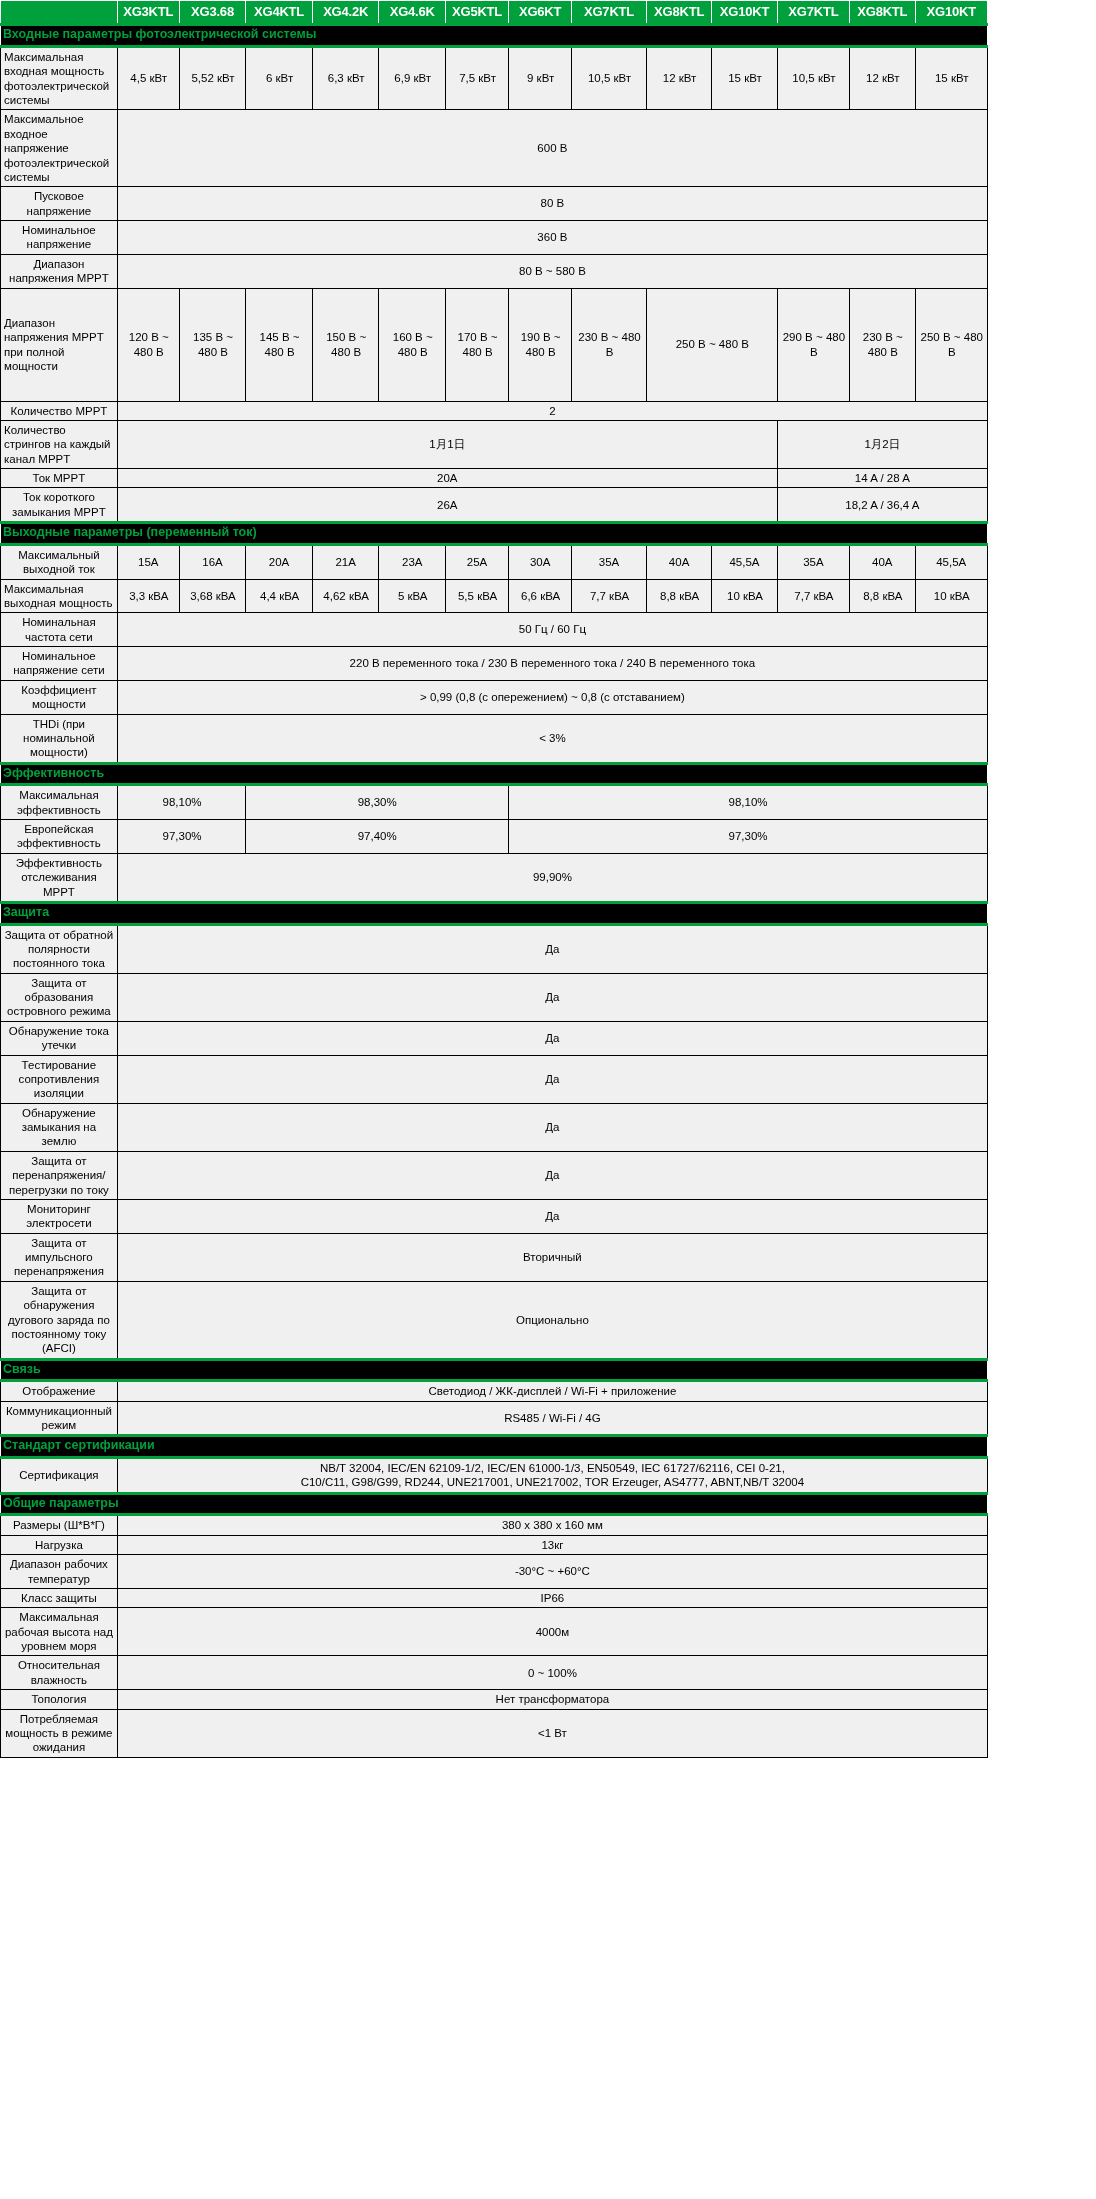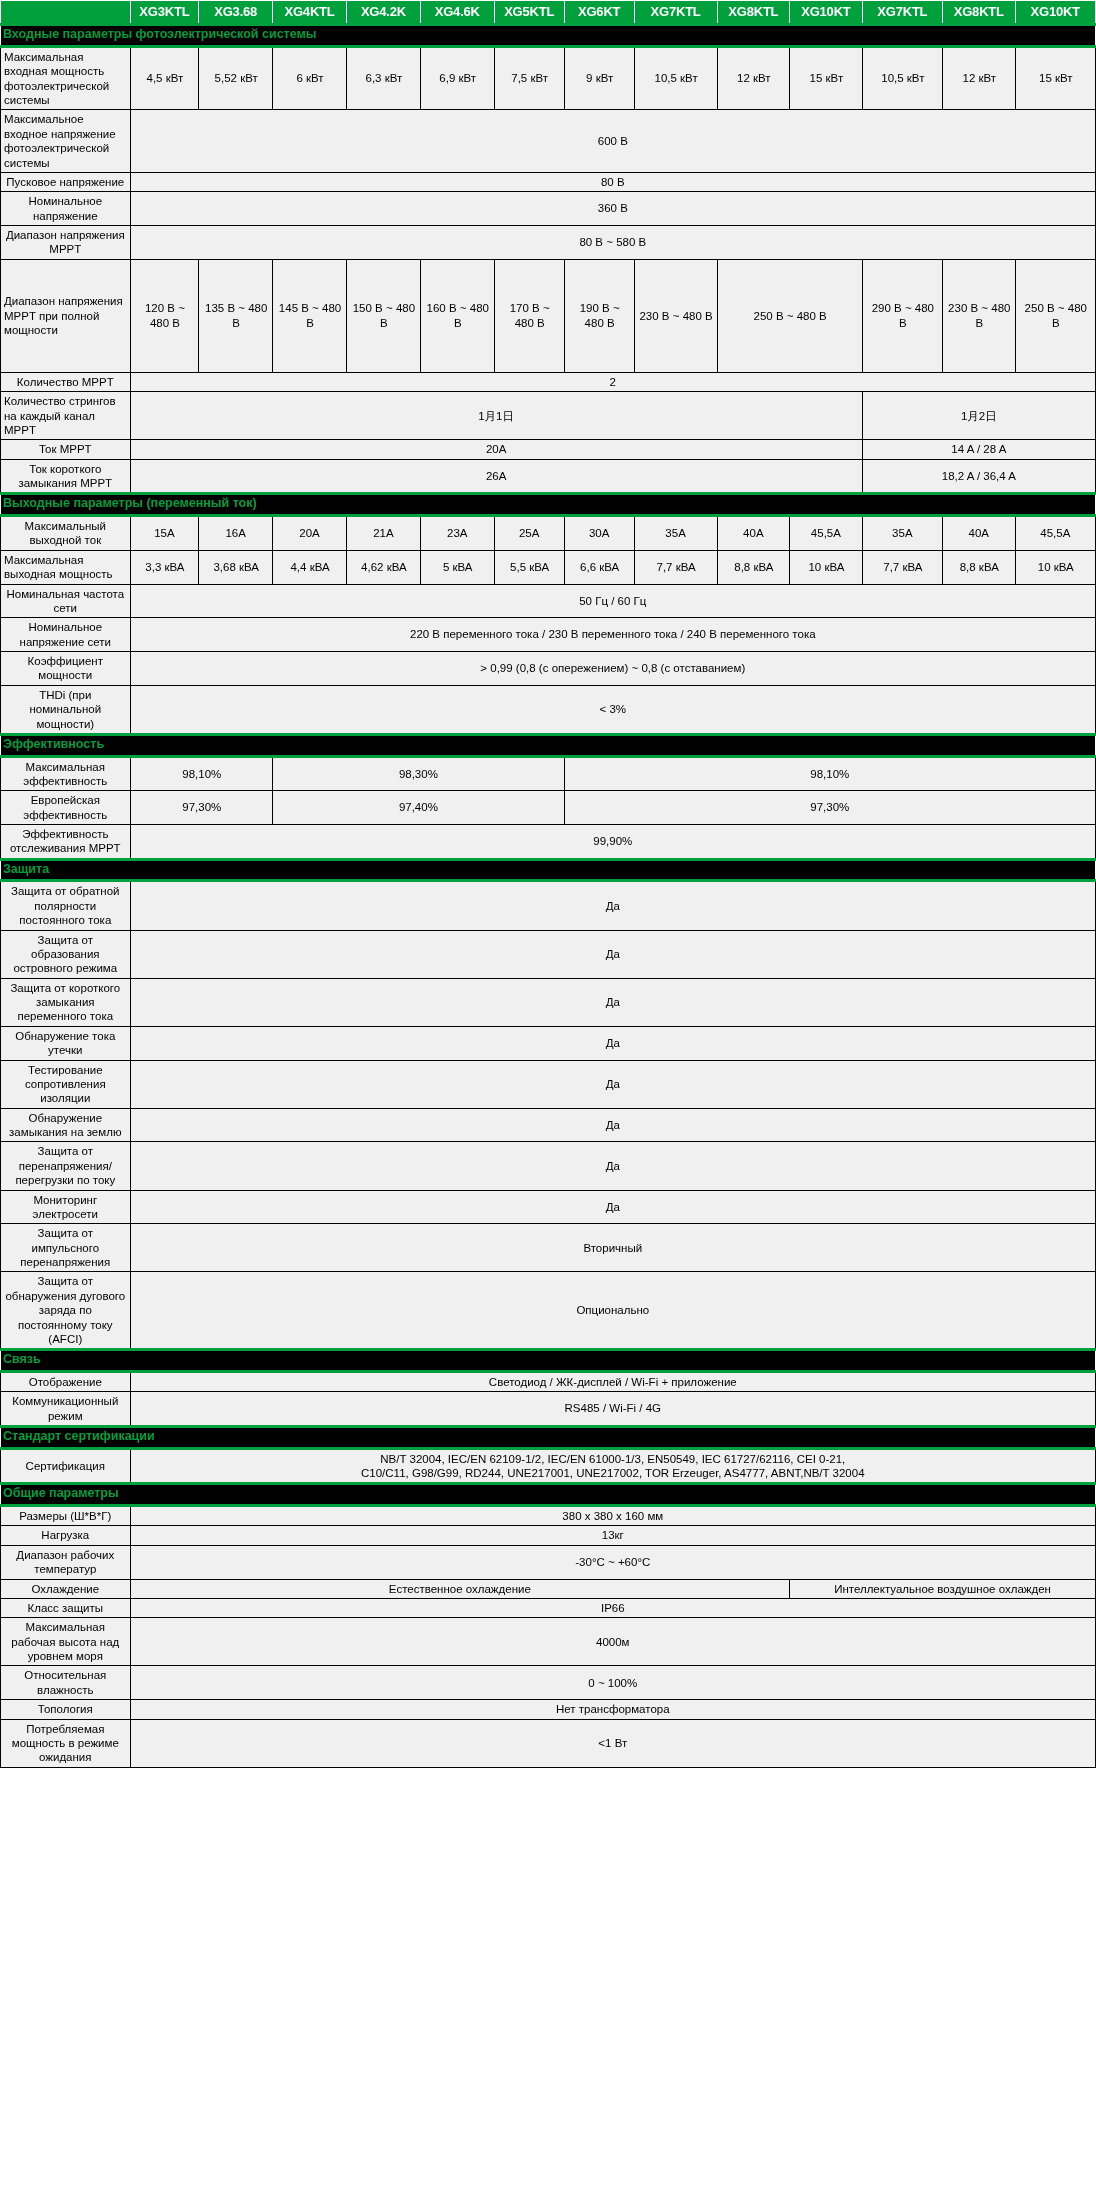--- a/index.html
+++ b/index.html
@@ -8,21 +8,21 @@
     padding: 0;
     background: #ffffff;
   }
   body {
     width: 1096px;
     font-family: "Liberation Sans", sans-serif;
     color: #000000;
     -webkit-font-smoothing: none;
   }
   table.spec {
-    width: 1096px;
+    width: 988px;
     border-collapse: collapse;
     table-layout: fixed;
     font-size: 11.5px;
   }
   table.spec td {
     border: 1px solid #000000;
     padding: 2px 3px;
     vertical-align: middle;
     text-align: center;
     background: #f0f0f0;
@@ -288,24 +288,20 @@
 
   <tr>
     <td class="lbl">Защита от обратной полярности постоянного тока</td>
     <td class="val" colspan="13">Да</td>
   </tr>
   <tr>
     <td class="lbl">Защита от образования островного режима</td>
     <td class="val" colspan="13">Да</td>
   </tr>
   <tr>
-    <td class="lbl">Защита от короткого замыкания переменного тока</td>
-    <td class="val" colspan="13">Да</td>
-  </tr>
-  <tr>
     <td class="lbl">Обнаружение тока утечки</td>
     <td class="val" colspan="13">Да</td>
   </tr>
   <tr>
     <td class="lbl">Тестирование сопротивления изоляции</td>
     <td class="val" colspan="13">Да</td>
   </tr>
   <tr>
     <td class="lbl">Обнаружение замыкания на землю</td>
     <td class="val" colspan="13">Да</td>
@@ -362,25 +358,20 @@
   </tr>
   <tr>
     <td class="lbl">Нагрузка</td>
     <td class="val" colspan="13">13кг</td>
   </tr>
   <tr>
     <td class="lbl">Диапазон рабочих температур</td>
     <td class="val" colspan="13">-30°C ~ +60°C</td>
   </tr>
   <tr>
-    <td class="lbl">Охлаждение</td>
-    <td class="val" colspan="9">Естественное охлаждение</td>
-    <td class="val" colspan="4" style="white-space:nowrap;overflow:hidden">Интеллектуальное воздушное охлажден</td>
-  </tr>
-  <tr>
     <td class="lbl">Класс защиты</td>
     <td class="val" colspan="13">IP66</td>
   </tr>
   <tr>
     <td class="lbl">Максимальная рабочая высота над уровнем моря</td>
     <td class="val" colspan="13">4000м</td>
   </tr>
   <tr>
     <td class="lbl">Относительная влажность</td>
     <td class="val" colspan="13">0 ~ 100%</td>

